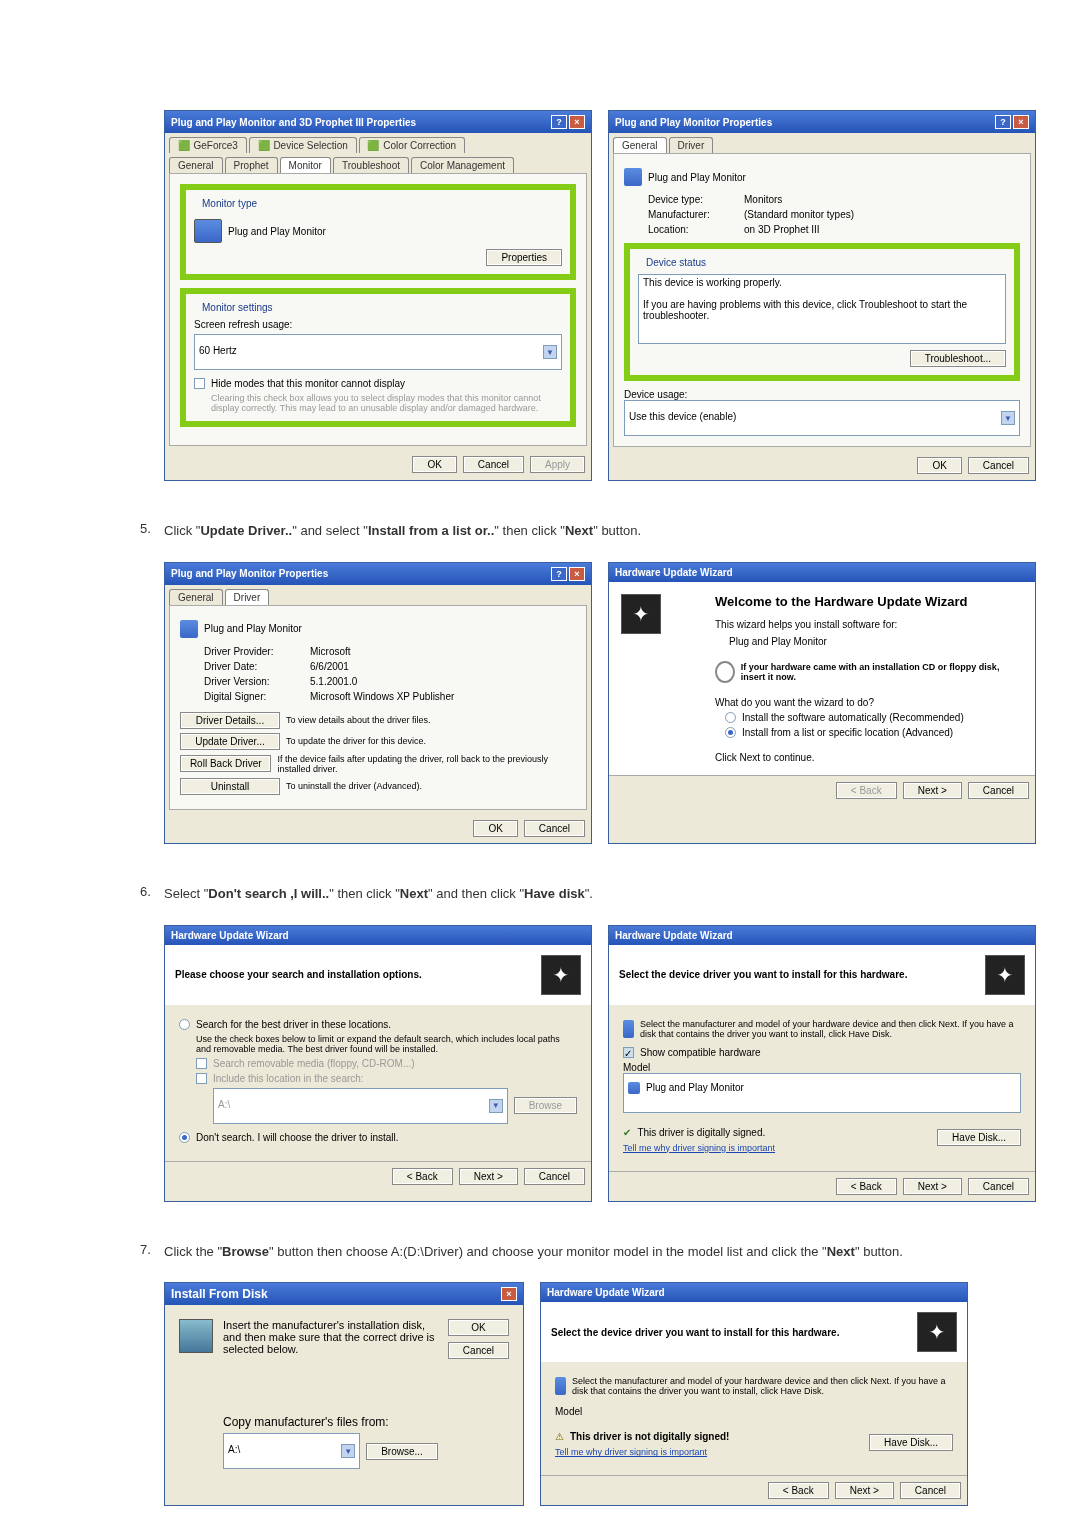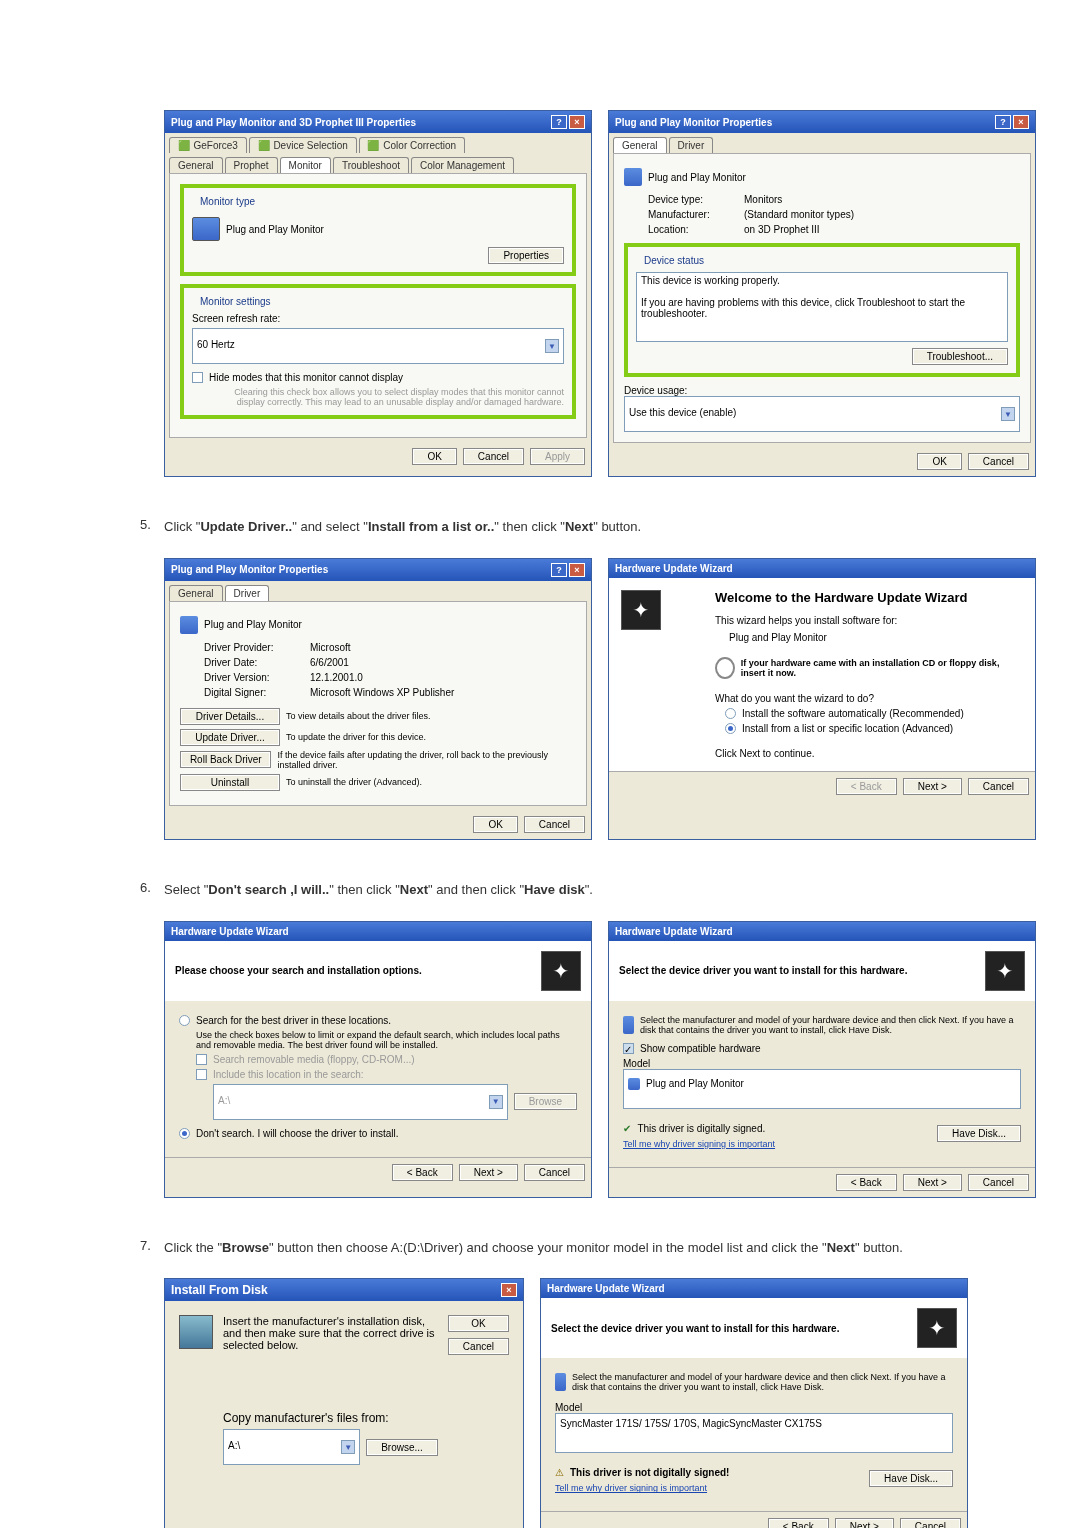--- a/index.html
+++ b/index.html
@@ -41,37 +41,37 @@
   }
   .tbtn.help{background:#3b67c9;}
   .tabs { display:flex; padding:4px 4px 0 4px; flex-wrap:wrap; gap:2px;}
   .tab {
     background:#ece9d8;border:1px solid #888;border-bottom:none;
     padding:2px 8px;font-size:10px;border-radius:3px 3px 0 0;color:#333;
   }
   .tab.icon{display:flex;align-items:center;gap:3px;}
   .tab.active{background:#fff;z-index:2;position:relative;}
   .dialog-body{ background:#f8f8f4; margin:0 4px 4px 4px; border:1px solid #aaa; padding:10px;}
-  .fieldset{ border:4px solid #84cc16; padding:8px; margin-bottom:8px;}
+  .fieldset{ border:6px solid #84cc16; padding:8px; margin-bottom:8px;}
   .fieldset-label{ color:#1a3b8a; font-size:10px; margin:-14px 0 6px 4px; background:#f8f8f4; display:inline-block; padding:0 4px;}
   .row{display:flex;align-items:center;gap:6px;margin:4px 0;}
   .mini-icon{width:28px;height:24px;background:linear-gradient(#5b8de0,#3b67c9);border:1px solid #555;border-radius:2px;display:inline-block;}
   .xp-btn{
     background:#f1efe2;border:1px solid #888;padding:2px 14px;font-size:10px;border-radius:0;
     box-shadow:0 0 0 1px #fff inset;
   }
   .xp-btn.sm{padding:2px 8px;}
   .xp-input{border:1px solid #7f9db9;background:#fff;padding:2px 4px;font-size:10px;}
   .xp-select{border:1px solid #7f9db9;background:#fff;padding:10px 4px;font-size:10px;width:100%;display:flex;justify-content:space-between;}
   .drop{width:14px;height:14px;background:#c3d4ef;border:1px solid #7f9db9;display:inline-flex;align-items:center;justify-content:center;font-size:8px;color:#3b5bb5}
   .btn-row{display:flex;justify-content:flex-end;gap:6px;padding:6px;}
   .radio{width:11px;height:11px;border:1px solid #7f9db9;border-radius:50%;display:inline-block;background:#fff;}
   .radio.on::after{content:"";display:block;width:5px;height:5px;background:#3b67c9;border-radius:50%;margin:2px;}
   .chk{width:11px;height:11px;border:1px solid #7f9db9;display:inline-block;background:#fff;}
-  .disabled{color:#999;text-align:right;}
+  .disabled{color:#999;}
   .wiz-banner{display:flex;background:#fff;padding:10px;align-items:center;justify-content:space-between;}
   .wiz-big-icon{width:40px;height:40px;background:#222;border:1px solid #555;display:inline-flex;align-items:center;justify-content:center;color:#fff;font-size:20px;}
   .bold{font-weight:bold;}
   .sub{font-size:9px;}
   .small-icon{width:18px;height:18px;background:linear-gradient(#5b8de0,#3b67c9);display:inline-block;border-radius:2px;}
   .cd-icon{width:22px;height:22px;border:2px solid #888;border-radius:50%;display:inline-block;}
   .warn{color:#8a6d00;}
   a.link{color:#1a46b2;text-decoration:underline;}
   .list-box{border:1px solid #7f9db9;background:#fff;padding:4px;font-size:10px;height:40px;}
 </style>
@@ -108,21 +108,21 @@
             <span class="mini-icon"></span>
             <span>Plug and Play Monitor</span>
             <span style="flex:1"></span>
           </div>
           <div style="text-align:right;margin-top:6px">
             <button class="xp-btn">Properties</button>
           </div>
         </div>
         <div class="fieldset">
           <div class="fieldset-label">Monitor settings</div>
-          <div style="margin-bottom:4px">Screen refresh rate:</div>
+          <div style="margin-bottom:4px">Screen refresh usage:</div>
           <div class="xp-select">
             <span>60 Hertz</span>
               <span class="drop">▼</span>
           </div>
           <div class="row" style="margin-top:8px">
             <span class="chk"></span>
             <span>Hide modes that this monitor cannot display</span>
           </div>
           <div class="sub disabled" style="margin-left:17px">Clearing this check box allows you to select display modes that this monitor cannot display correctly. This may lead to an unusable display and/or damaged hardware.</div>
         </div>
@@ -219,21 +219,21 @@
           <div class="row">
               <span style="width:100px">Driver Provider:</span>
               <span>Microsoft</span>
             </div>
           <div class="row">
               <span style="width:100px">Driver Date:</span>
               <span>6/6/2001</span>
             </div>
           <div class="row">
               <span style="width:100px">Driver Version:</span>
-              <span>12.1.2001.0</span>
+              <span>5.1.2001.0</span>
             </div>
           <div class="row">
               <span style="width:100px">Digital Signer:</span>
               <span>Microsoft Windows XP Publisher</span>
             </div>
         </div>
         <div class="row">
             <button class="xp-btn sm" style="width:100px">Driver Details...</button>
             <span class="sub">To view details about the driver files.</span>
           </div>
@@ -431,23 +431,20 @@
       <div class="wiz-banner">
         <span class="bold">Select the device driver you want to install for this hardware.</span>
         <span class="wiz-big-icon">✦</span>
       </div>
       <div class="dialog-body" style="background:#ece9d8;border:none">
         <div class="row">
             <span class="small-icon"></span>
             <span class="sub">Select the manufacturer and model of your hardware device and then click Next. If you have a disk that contains the driver you want to install, click Have Disk.</span>
           </div>
         <div style="margin-top:10px">Model</div>
-        <div class="list-box">
-          <div>SyncMaster 171S/ 175S/ 170S, MagicSyncMaster CX175S</div>
-        </div>
         <div class="row" style="margin-top:10px;justify-content:space-between">
           <div>
             <div class="row">
                 <span class="warn">⚠</span>
                 <span class="bold">This driver is not digitally signed!</span>
               </div>
             <a class="link sub">Tell me why driver signing is important</a>
           </div>
           <button class="xp-btn">Have Disk...</button>
         </div>

